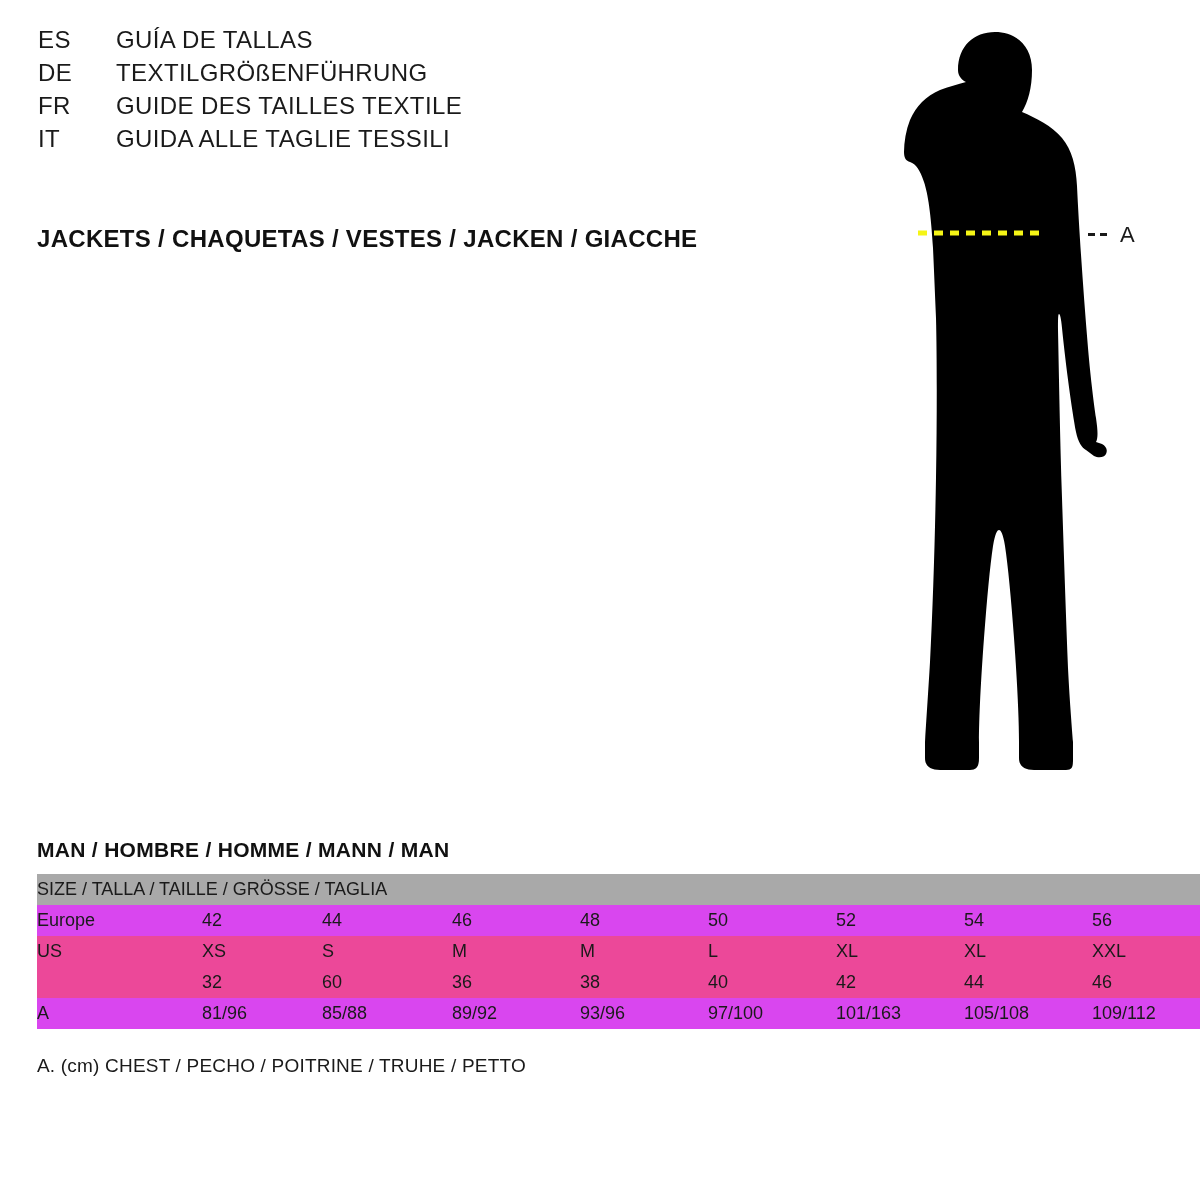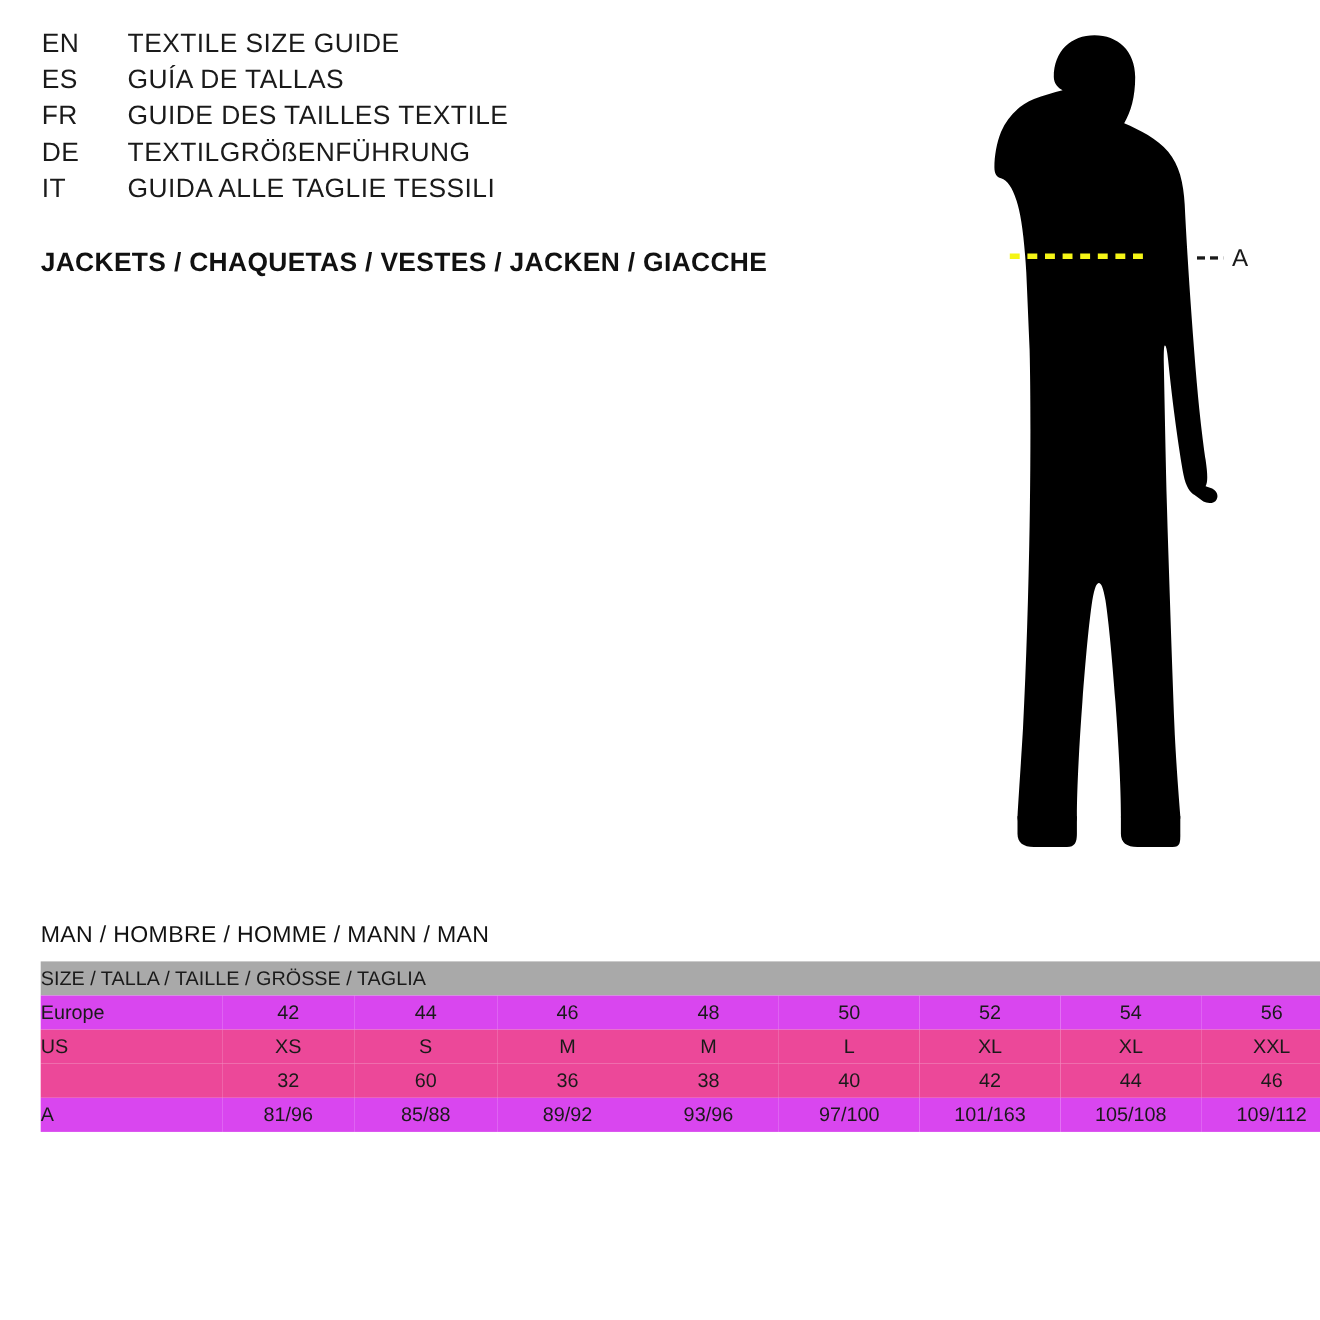--- a/index.html
+++ b/index.html
@@ -91,21 +91,21 @@
 
   
   .table-section {
     position: absolute;
     left: 37px;
     top: 838px;
     width: 1128px;
   }
   .table-title {
     font-size: 21px;
-    font-weight: normal;
+    font-weight: bold;
     letter-spacing: 0.3px;
     color: #111111;
     margin-bottom: 12px;
   }
   table.size-table {
     border-collapse: collapse;
     width: 1128px;
     table-layout: fixed;
   }
   table.size-table td {
@@ -124,50 +124,45 @@
     background: #ec4899;
   }
   .row-plain td {
     background: #d946ef;
   }
   .cell-label {
     padding-left: 8px;
     text-align: left;
   }
   .cell-val {
-    text-align: center;
   }
   .table-footnote {
     margin-top: 26px;
     font-size: 19px;
     color: #1a1a1a;
     letter-spacing: 0.2px;
   }
 </style>
 </head>
 <body>
 
 <div class="page">
 
   <div class="lang-block">
-    <div class="lang-row">
-      <span class="lang-code">EN</span>
-      <span class="lang-text">TEXTILE SIZE GUIDE</span>
-    </div>
     <div class="lang-row">
       <span class="lang-code">ES</span>
       <span class="lang-text">GUÍA DE TALLAS</span>
     </div>
     <div class="lang-row">
+      <span class="lang-code">DE</span>
+      <span class="lang-text">TEXTILGRÖßENFÜHRUNG</span>
+    </div>
+    <div class="lang-row">
       <span class="lang-code">FR</span>
       <span class="lang-text">GUIDE DES TAILLES TEXTILE</span>
-    </div>
-    <div class="lang-row">
-      <span class="lang-code">DE</span>
-      <span class="lang-text">TEXTILGRÖßENFÜHRUNG</span>
     </div>
     <div class="lang-row">
       <span class="lang-code">IT</span>
       <span class="lang-text">GUIDA ALLE TAGLIE TESSILI</span>
     </div>
   </div>
 
   <div class="category-block">
     <div class="category-line">JACKETS / CHAQUETAS / VESTES / JACKEN / GIACCHE</div>
   </div>
@@ -294,15 +289,16 @@
           <td class="cell-val">85/88</td>
           <td class="cell-val">89/92</td>
           <td class="cell-val">93/96</td>
           <td class="cell-val">97/100</td>
           <td class="cell-val">101/163</td>
           <td class="cell-val">105/108</td>
           <td class="cell-val">109/112</td>
         </tr>
       </tbody>
     </table>
+    <div class="table-footnote">A. (cm) CHEST / PECHO / POITRINE / TRUHE / PETTO</div>
   </div>
 
 </div>
 
 </body></html>

